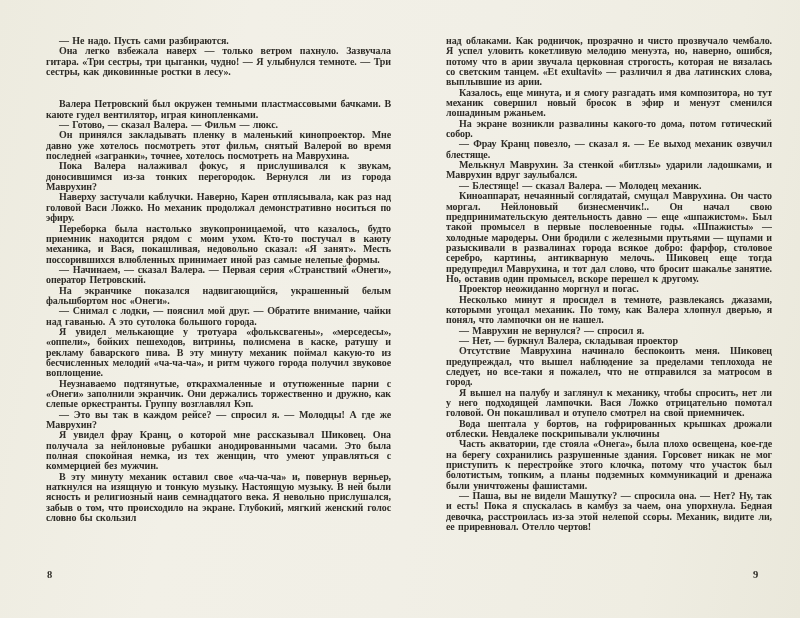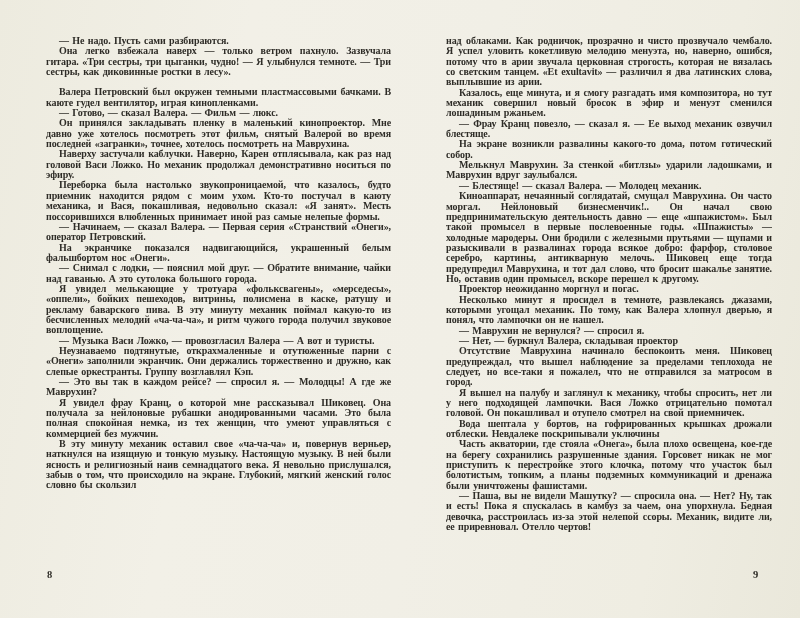--- a/index.html
+++ b/index.html
@@ -41,21 +41,21 @@
     word-spacing: 1px;
   }
   .column-left  { left: 46px;  width: 345px; }
   .column-right { left: 46px;  width: 326px; }
   .column p {
     margin: 0;
     padding: 0;
     text-indent: 13px;
   }
   .column p.no-indent { text-indent: 0; }
-  .column p.section-break { margin-top: 10px; }
+  .column p.section-break { margin-top: 22px; }
   .page-number {
     position: absolute;
     top: 569px;
     color: #2e2c27;
     font-size: 10.5px;
     font-weight: bold;
   }
   .page-number-left  { left: 47px; }
   .page-number-right { left: 353px; }
 </style>
@@ -65,42 +65,42 @@
 <div class="book-spread">
 
   <div class="page page-left">
     <div class="column column-left">
 
     <p>— Не надо. Пусть сами разбираются.</p>
         <p>Она легко взбежала наверх — только ветром пахнуло. Зазвучала гитара. «Три сестры, три цыганки, чудно! — Я улыбнулся темноте. — Три сестры, как диковинные ростки в лесу».</p>
         <p class="section-break">Валера Петровский был окружен темными пластмассовыми бачками. В каюте гудел вентилятор, играя кинопленками.</p>
         <p>— Готово, — сказал Валера. — Фильм — люкс.</p>
         <p>Он принялся закладывать пленку в маленький кинопроектор. Мне давно уже хотелось посмотреть этот фильм, снятый Валерой во время последней «загранки», точнее, хотелось посмотреть на Маврухина.</p>
+        <p>Пока Валера налаживал фокус, я прислушивался к звукам, доносившимся из-за тонких перегородок. Вернулся ли из города Маврухин?</p>
         <p>Наверху застучали каблучки. Наверно, Карен отплясывала, как раз над головой Васи Ложко. Но механик продолжал демонстративно носиться по эфиру.</p>
         <p>Переборка была настолько звукопроницаемой, что казалось, будто приемник находится рядом с моим ухом. Кто-то постучал в каюту механика, и Вася, покашливая, недовольно сказал: «Я занят». Месть поссорившихся влюбленных принимает иной раз самые нелепые формы.</p>
         <p>— Начинаем, — сказал Валера. — Первая серия «Странствий «Онеги», оператор Петровский.</p>
         <p>На экранчике показался надвигающийся, украшенный белым фальшбортом нос «Онеги».</p>
         <p>— Снимал с лодки, — пояснил мой друг. — Обратите внимание, чайки над гаванью. А это сутолока большого города.</p>
         <p>Я увидел мелькающие у тротуара «фольксвагены», «мерседесы», «оппели», бойких пешеходов, витрины, полисмена в каске, ратушу и рекламу баварского пива. В эту минуту механик поймал какую-то из бесчисленных мелодий «ча-ча-ча», и ритм чужого города получил звуковое воплощение.</p>
-        <p>— Музыка Васи Ложко, — провозгласил Валера — А вот и туристы.</p>
         <p>Неузнаваемо подтянутые, открахмаленные и отутюженные парни с «Онеги» заполнили экранчик. Они держались торжественно и дружно, как слепые оркестранты. Группу возглавлял Кэп.</p>
         <p>— Это вы так в каждом рейсе? — спросил я. — Молодцы! А где же Маврухин?</p>
         <p>Я увидел фрау Кранц, о которой мне рассказывал Шиковец. Она получала за нейлоновые рубашки анодированными часами. Это была полная спокойная немка, из тех женщин, что умеют управляться с коммерцией без мужчин.</p>
         <p>В эту минуту механик оставил свое «ча-ча-ча» и, повернув верньер, наткнулся на изящную и тонкую музыку. Настоящую музыку. В ней были ясность и религиозный наив семнадцатого века. Я невольно прислушался, забыв о том, что происходило на экране. Глубокий, мягкий женский голос словно бы скользил</p>
       </div>
     <div class="page-number page-number-left">8</div>
   </div>
 
   <div class="page page-right">
     <div class="column column-right">
 
     <p class="no-indent">над облаками. Как родничок, прозрачно и чисто прозвучало чембало. Я успел уловить кокетливую мелодию менуэта, но, наверно, ошибся, потому что в арии звучала церковная строгость, которая не вязалась со светским танцем. «Et exultavit» — различил я два латинских слова, выплывшие из арии.</p>
         <p>Казалось, еще минута, и я смогу разгадать имя композитора, но тут механик совершил новый бросок в эфир и менуэт сменился лошадиным ржаньем.</p>
+        <p>На экране возникли развалины какого-то дома, потом готический собор.</p>
         <p>— Фрау Кранц повезло, — сказал я. — Ее выход механик озвучил блестяще.</p>
-        <p>На экране возникли развалины какого-то дома, потом готический собор.</p>
         <p>Мелькнул Маврухин. За стенкой «битлзы» ударили ладошками, и Маврухин вдруг заулыбался.</p>
         <p>— Блестяще! — сказал Валера. — Молодец механик.</p>
         <p>Киноаппарат, нечаянный соглядатай, смущал Маврухина. Он часто моргал. Нейлоновый бизнесменчик!.. Он начал свою предпринимательскую деятельность давно — еще «шпажистом». Был такой промысел в первые послевоенные годы. «Шпажисты» — холодные мародеры. Они бродили с железными прутьями — щупами и разыскивали в развалинах города всякое добро: фарфор, столовое серебро, картины, антикварную мелочь. Шиковец еще тогда предупредил Маврухина, и тот дал слово, что бросит шакалье занятие. Но, оставив один промысел, вскоре перешел к другому.</p>
         <p>Проектор неожиданно моргнул и погас.</p>
         <p>Несколько минут я просидел в темноте, развлекаясь джазами, которыми угощал механик. По тому, как Валера хлопнул дверью, я понял, что лампочки он не нашел.</p>
         <p>— Маврухин не вернулся? — спросил я.</p>
         <p>— Нет, — буркнул Валера, складывая проектор</p>
         <p>Отсутствие Маврухина начинало беспокоить меня. Шиковец предупреждал, что вышел наблюдение за пределами теплохода не следует, но все-таки я пожалел, что не отправился за матросом в город.</p>
         <p>Я вышел на палубу и заглянул к механику, чтобы спросить, нет ли у него подходящей лампочки. Вася Ложко отрицательно помотал головой. Он покашливал и отупело смотрел на свой приемничек.</p>
         <p>Вода шептала у бортов, на гофрированных крышках дрожали отблески. Невдалеке поскрипывали уключины</p>

